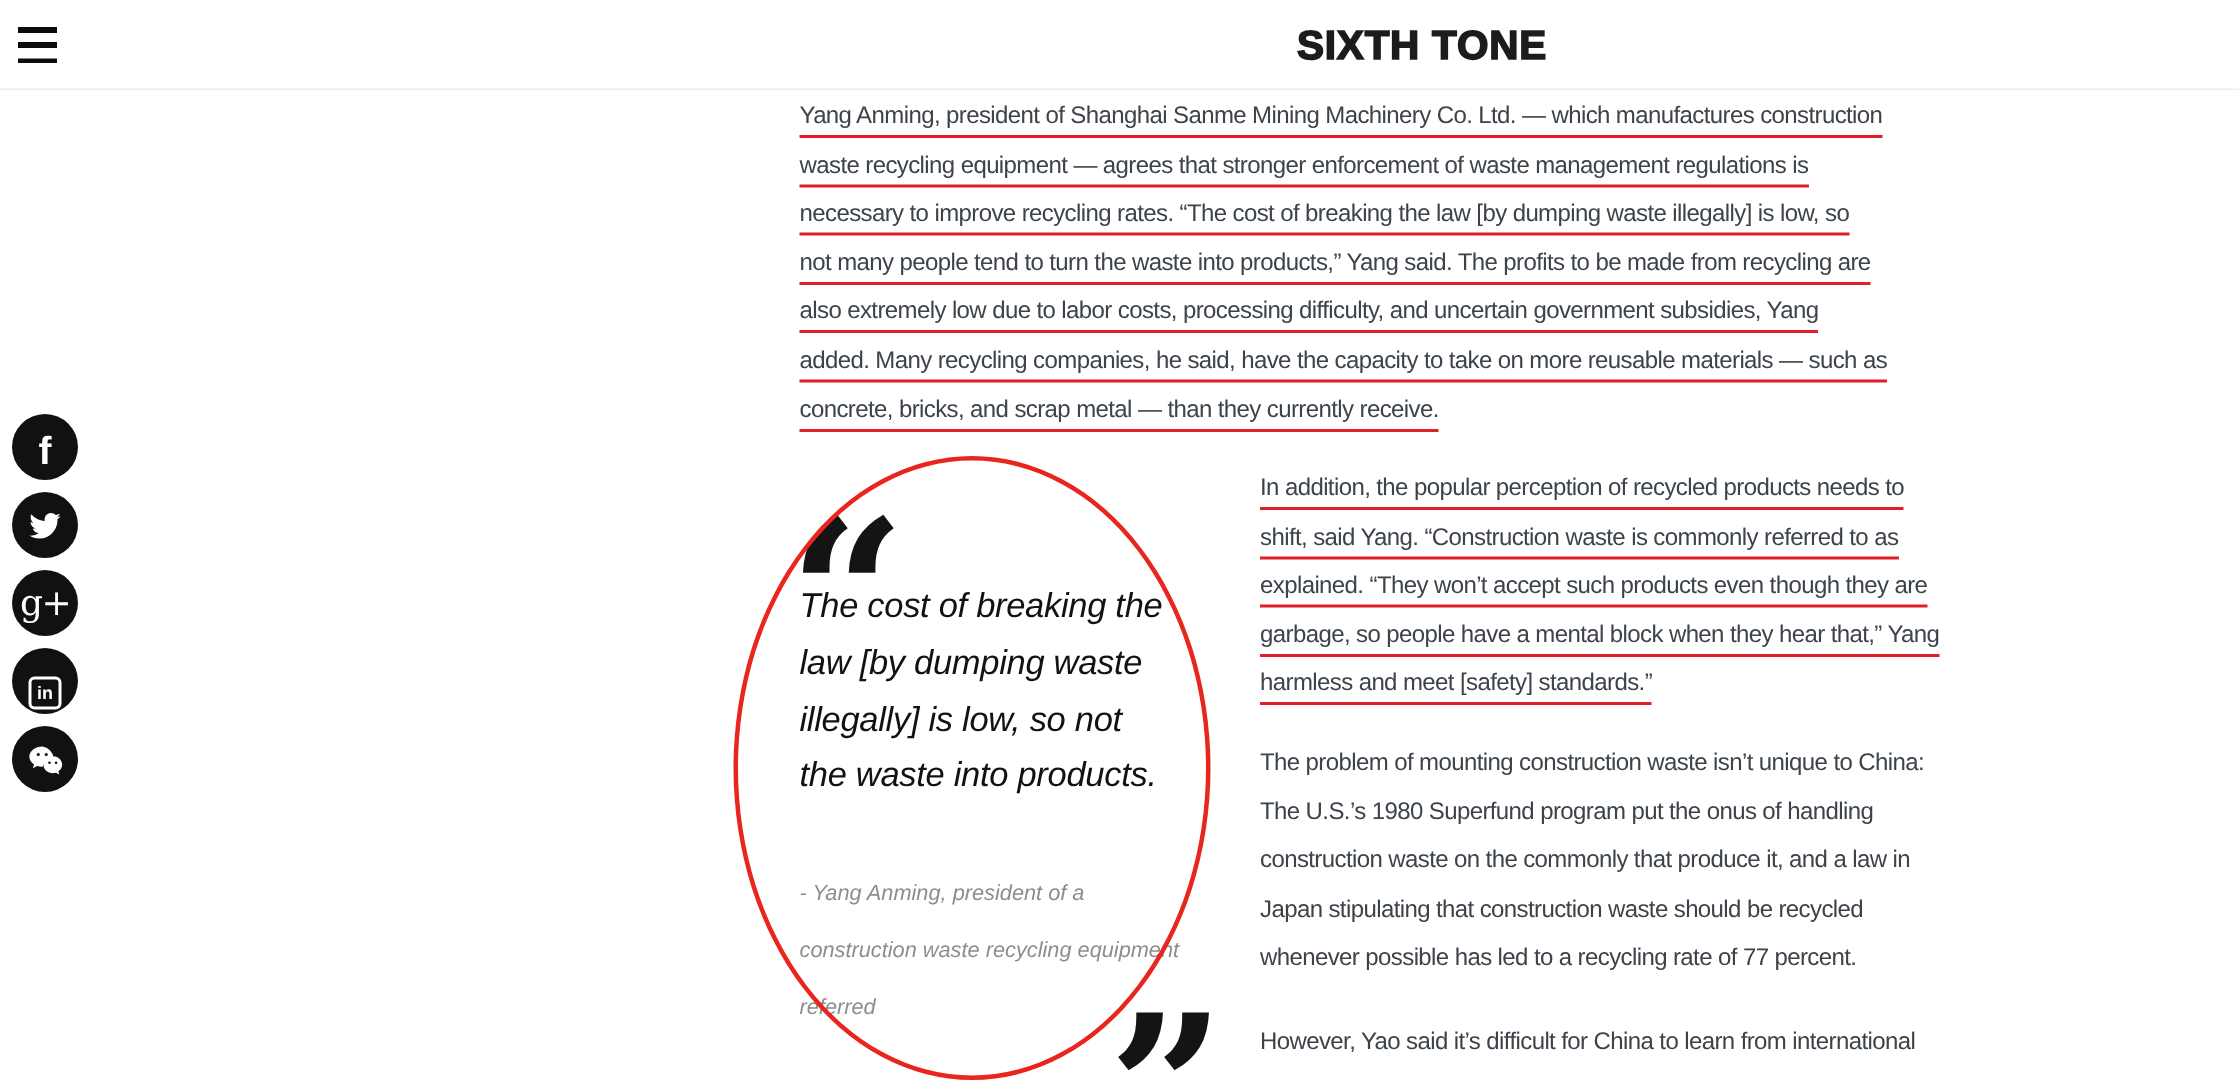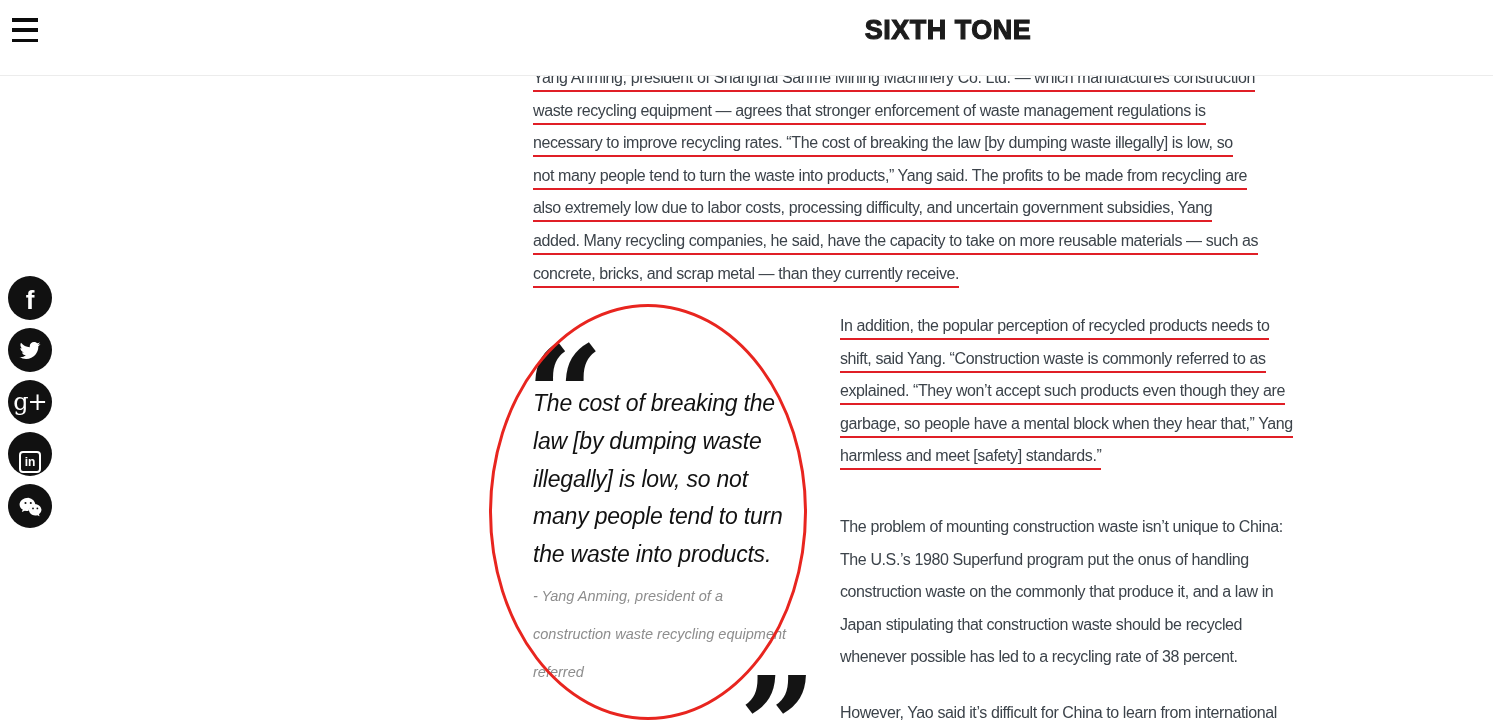--- a/index.html
+++ b/index.html
@@ -20,21 +20,21 @@
     width: 1493px;
     height: 725px;
     background: #fff;
     overflow: hidden;
   }
 
   
   .site-header {
     position: absolute;
     left: 0; top: 0;
-    width: 1493px; height: 76px;
+    width: 1493px; height: 60px;
     background: #fff;
     border-bottom: 1px solid #ececec;
     z-index: 10;
   }
   .hamburger {
     position: absolute;
     left: 12px; top: 18px;
     width: 26px; height: 24px;
     background: none; border: none;
     cursor: pointer;
@@ -93,21 +93,21 @@
     font-size: 16px;
     letter-spacing: -0.4px;
     color: var(--body-text);
   }
   .line > span { display: inline-block; line-height: 24px; }
   .line.u > span { border-bottom: 2px solid var(--underline-red); }
 
   .para-1 { left: 533px; top: 66px; width: 835px; }
   .right-col { left: 840px; top: 314px; width: 548px; }
   .right-col .para-block { position: relative; }
-  .gap-top-25 { margin-top: 38px; }
+  .gap-top-25 { margin-top: 20px; }
   .gap-top-23 { margin-top: 23px; }
 
   
   .pull-quote {
     position: absolute;
     left: 533px; top: 338px;
     width: 292px; height: 392px;
     z-index: 2;
   }
   .qmark {
@@ -199,21 +199,20 @@
     <div class="line u"><span>added. Many recycling companies, he said, have the capacity to take on more reusable materials — such as</span></div>
     <div class="line u"><span>concrete, bricks, and scrap metal — than they currently receive.</span></div>
   </div>
 
   <div class="pull-quote">
     <div class="qmark qmark-open">“</div>
     <div class="qlines">
       <div class="qline">The cost of breaking the</div>
       <div class="qline">law [by dumping waste</div>
       <div class="qline">illegally] is low, so not</div>
-      <div class="qline">many people tend to turn</div>
       <div class="qline">the waste into products.</div>
     </div>
     <div class="attr-lines">
       <div class="attr-line">- Yang Anming, president of a</div>
       <div class="attr-line">construction waste recycling equipment</div>
       <div class="attr-line">referred</div>
     </div>
     <div class="qmark qmark-close">”</div>
   </div>
 
@@ -223,21 +222,21 @@
       <div class="line u"><span>shift, said Yang. “Construction waste is commonly referred to as</span></div>
       <div class="line u"><span>explained. “They won’t accept such products even though they are</span></div>
       <div class="line u"><span>garbage, so people have a mental block when they hear that,” Yang</span></div>
       <div class="line u"><span>harmless and meet [safety] standards.”</span></div>
     </div>
     <div class="para-block gap-top-25">
       <div class="line"><span>The problem of mounting construction waste isn’t unique to China:</span></div>
       <div class="line"><span>The U.S.’s 1980 Superfund program put the onus of handling</span></div>
       <div class="line"><span>construction waste on the commonly that produce it, and a law in</span></div>
       <div class="line"><span>Japan stipulating that construction waste should be recycled</span></div>
-      <div class="line"><span>whenever possible has led to a recycling rate of 38 percent.</span></div>
+      <div class="line"><span>whenever possible has led to a recycling rate of 77 percent.</span></div>
     </div>
     <div class="para-block gap-top-23">
       <div class="line"><span>However, Yao said it’s difficult for China to learn from international</span></div>
     </div>
   </div>
 
   <div class="ellipse-annotation"></div>
 
 </div>
 

